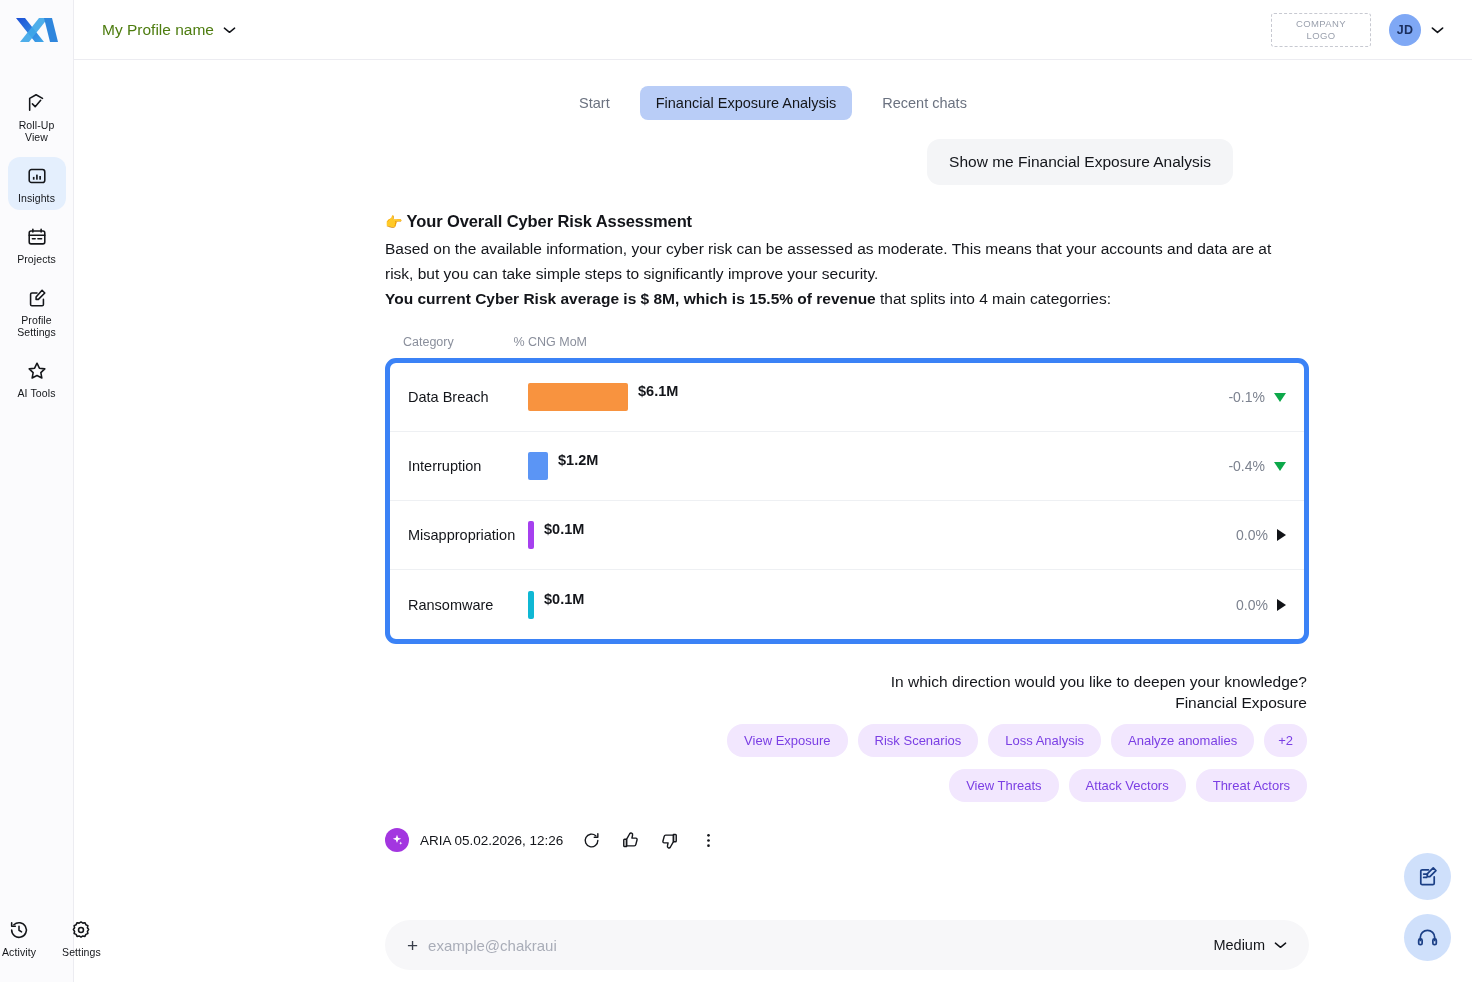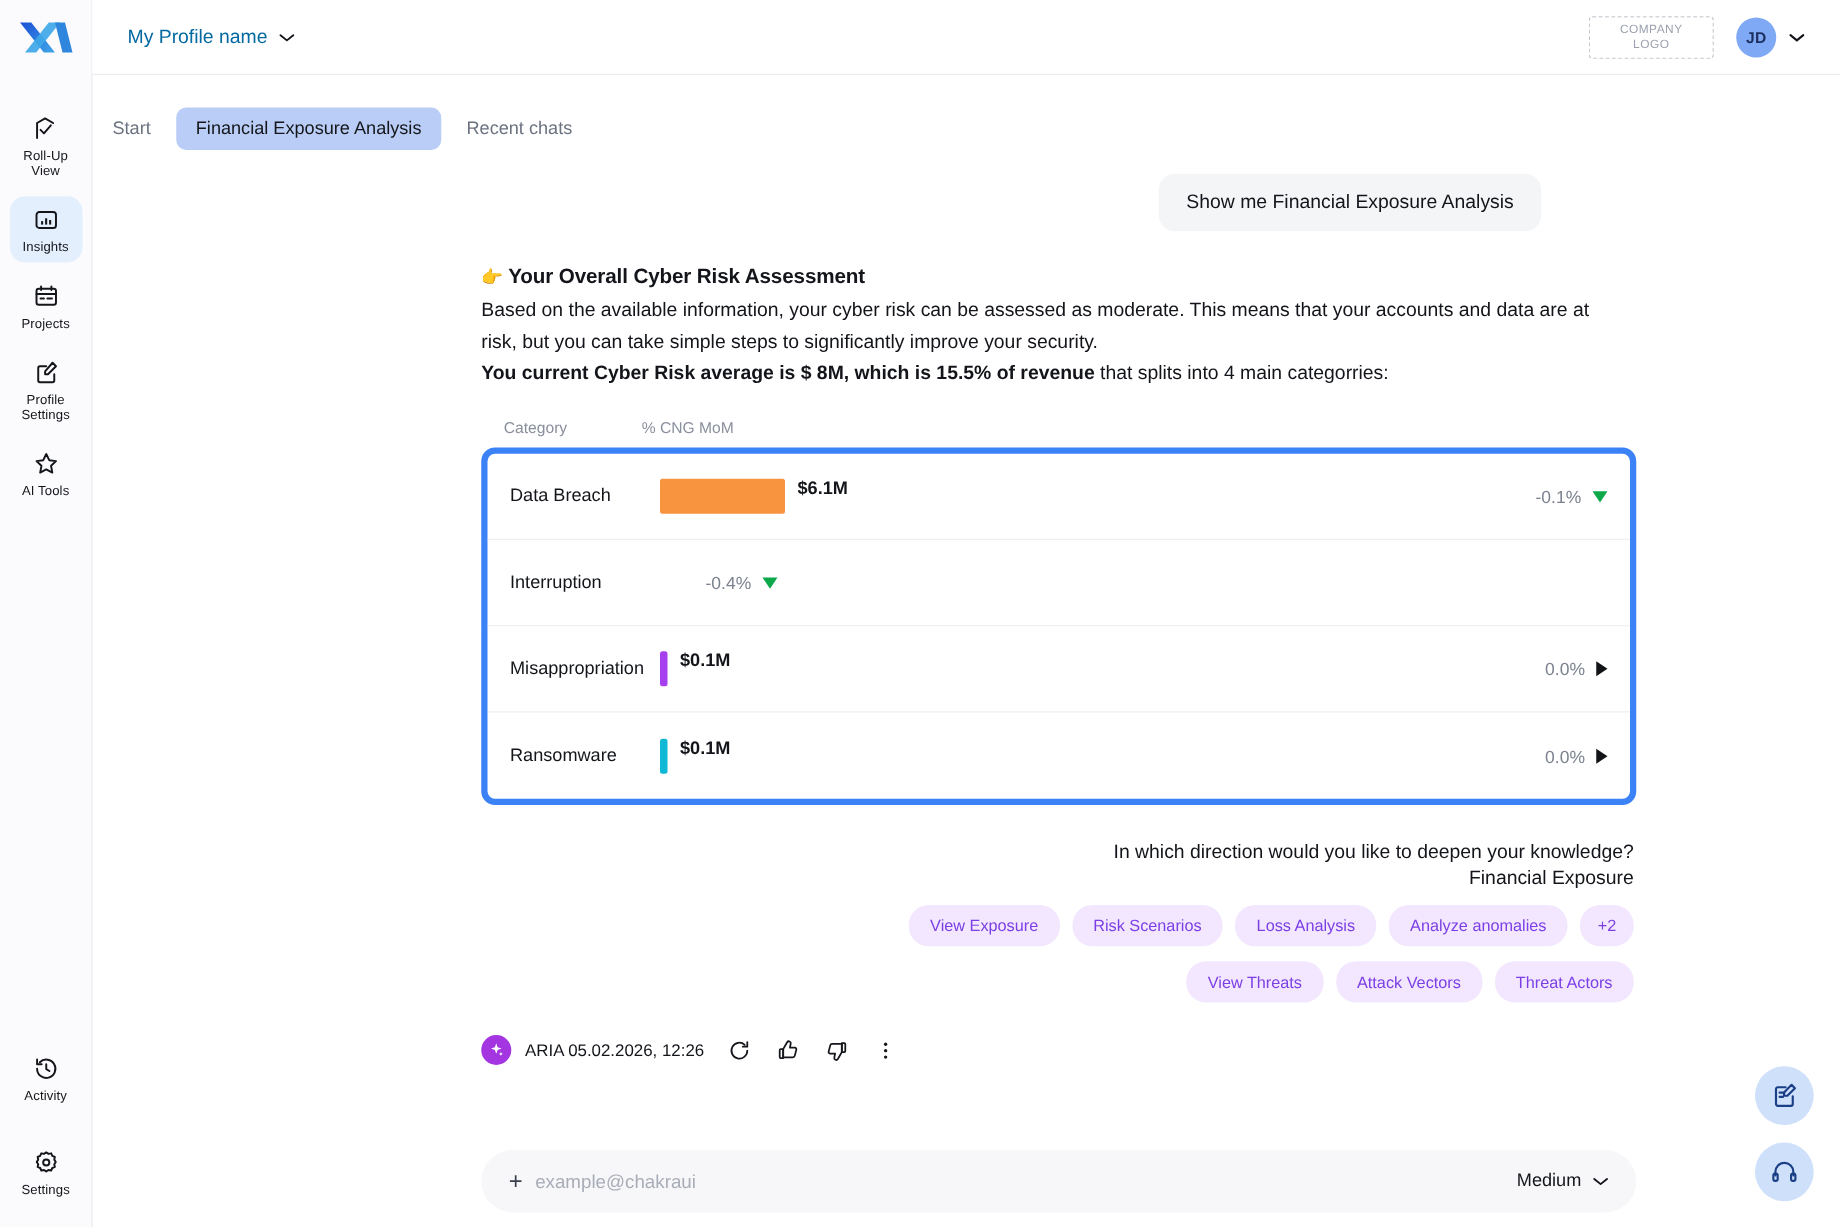--- a/index.html
+++ b/index.html
@@ -15,21 +15,21 @@
   .sidebar {
     width: 74px; height: 982px;
     background: #fbfbfd;
     border-right: 1px solid #ececf1;
     display: flex; flex-direction: column; align-items: center;
     flex: 0 0 74px;
   }
   .logo-wrap { height: 60px; display: flex; align-items: center; justify-content: center; width: 100%; }
   .logo { width: 46px; height: 34px; }
   .nav-top { margin-top: 24px; display: flex; flex-direction: column; align-items: center; gap: 8px; width: 100%; }
-  .nav-bottom { margin-top: auto; margin-bottom: 18px; display: flex; flex-direction: column; align-items: center; gap: 22px; width: 100%; }
+  .nav-bottom { margin-top: auto; margin-bottom: 18px; display: flex; flex-direction: row; align-items: center; gap: 22px; width: 100%; }
   .nav-item {
     width: 58px; padding: 8px 2px 6px;
     display: flex; flex-direction: column; align-items: center; gap: 5px;
     border-radius: 12px; cursor: pointer;
   }
   .nav-item.active { background: #e4effd; }
   .nav-icon { width: 22px; height: 22px; display: block; }
   .nav-label {
     font-size: 10.5px; line-height: 12px; color: #14161a;
     text-align: center; letter-spacing: .1px; white-space: pre-line;
@@ -38,40 +38,40 @@
   
   .main { flex: 1; position: relative; height: 982px; display: flex; flex-direction: column; min-width: 0; }
 
   .topbar {
     height: 60px; flex: 0 0 60px;
     border-bottom: 1px solid #ececf1;
     display: flex; align-items: center; padding: 0 28px 0 28px;
     background: #fff;
   }
   .profile-btn { display: flex; align-items: center; gap: 9px; cursor: pointer; }
-  .profile-name { font-size: 15.5px; color: #0369a1; }
+  .profile-name { font-size: 15.5px; color: #4d7c0f; }
   .chev { width: 13px; height: 8px; display: block; }
   .topbar-right { margin-left: auto; display: flex; align-items: center; gap: 18px; }
   .company-logo {
     width: 100px; height: 34px; border: 1px dashed #c7c9d1; border-radius: 3px;
     display: flex; flex-direction: column; align-items: center; justify-content: center;
     font-size: 9.5px; color: #9aa0ad; letter-spacing: .4px; line-height: 12px;
   }
   .avatar-group { display: flex; align-items: center; gap: 10px; cursor: pointer; text-align: center; }
   .avatar {
     width: 32px; height: 32px; border-radius: 50%;
     background: #7fa8f5; color: #1b2f5e;
     display: flex; align-items: center; justify-content: center;
     font-size: 12.5px; font-weight: bold; letter-spacing: .3px;
   }
 
   
   .content { flex: 1; position: relative; overflow: hidden; }
 
-  .tabs { display: flex; justify-content: flex-start; gap: 4px; padding-top: 26px; }
+  .tabs { display: flex; justify-content: center; gap: 14px; padding-top: 26px; }
   .tab {
     font-size: 14.5px; color: #6b7280; padding: 9px 16px; border-radius: 8px; cursor: pointer;
   }
   .tab.active { background: #b9cdf7; color: #14161a; }
 
   .msg-row { display: flex; justify-content: flex-end; padding: 19px 239px 0 0; }
   .user-bubble {
     background: #f4f5f7; border-radius: 13px; padding: 14px 22px;
     font-size: 15.5px; color: #13151a;
   }
@@ -286,20 +286,24 @@
                   <div class="bar" style="width: 100px; background: rgb(248, 147, 63);"></div>
                   <span class="bar-label">$6.1M</span>
                 </div>
                 <div class="td-mom">
                   <span class="mom-val">-0.1%</span>
                   <span class="tri-down"></span>
                 </div>
               </div>
               <div class="trow">
                 <div class="td-cat">Interruption</div>
+                <div class="td-val">
+                  <div class="bar" style="width: 20px; background: rgb(91, 149, 245);"></div>
+                  <span class="bar-label">$1.2M</span>
+                </div>
                 <div class="td-mom">
                   <span class="mom-val">-0.4%</span>
                   <span class="tri-down"></span>
                 </div>
               </div>
               <div class="trow">
                 <div class="td-cat">Misappropriation</div>
                 <div class="td-val">
                   <div class="bar" style="width: 6px; background: rgb(166, 64, 239);"></div>
                   <span class="bar-label">$0.1M</span>

